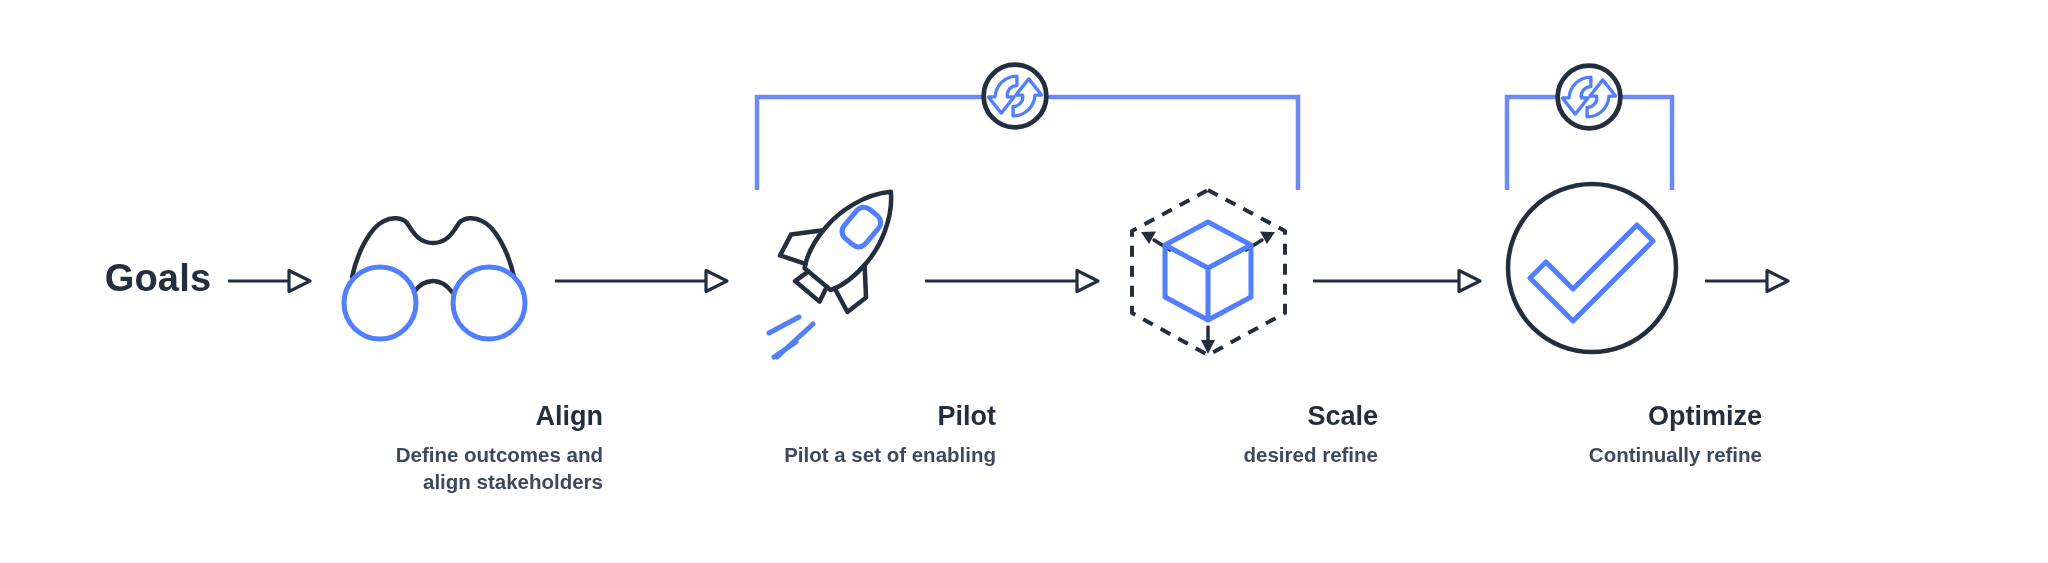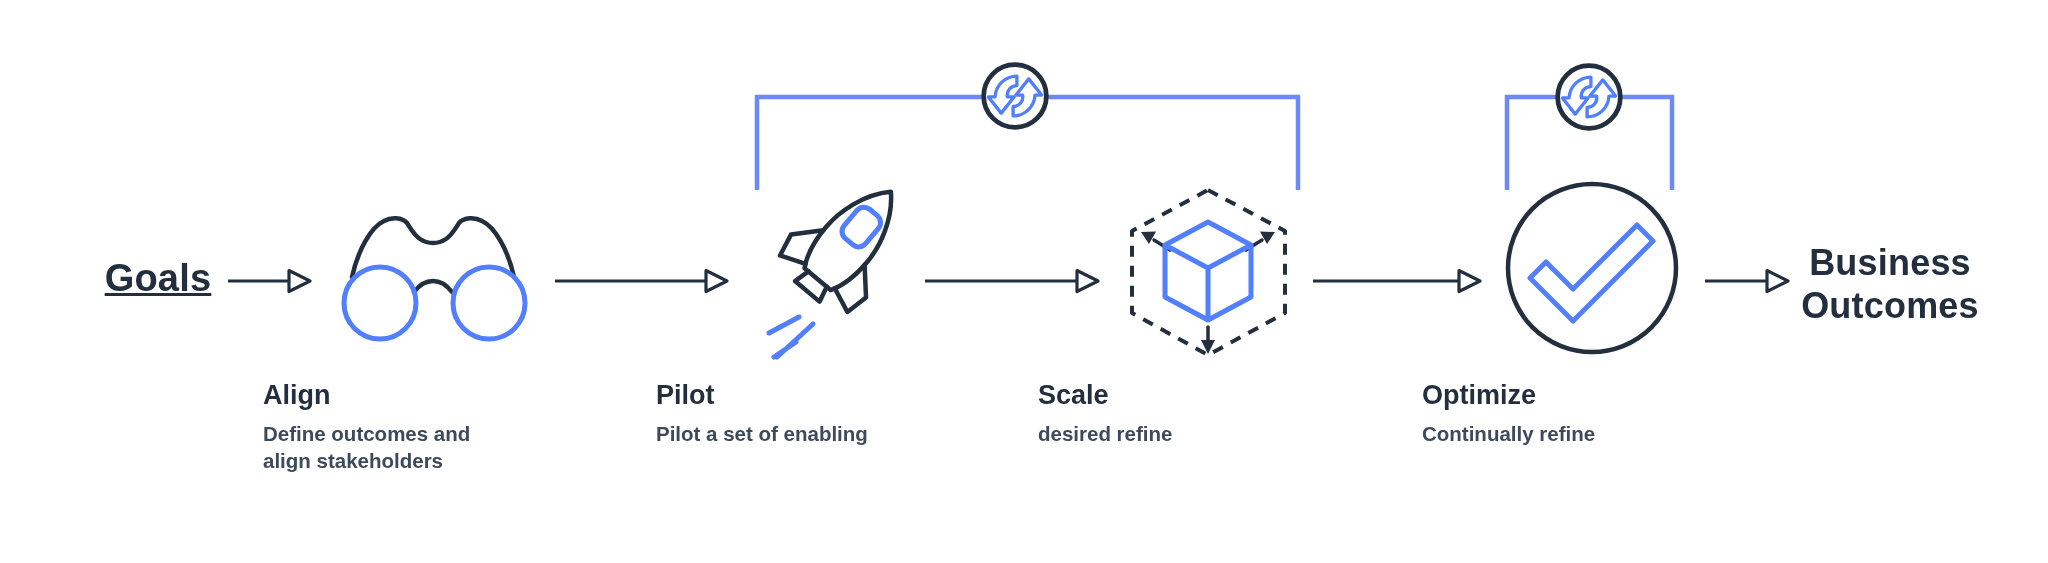--- a/index.html
+++ b/index.html
@@ -10,21 +10,21 @@
     --bg:#ffffff;
   }
   html,body{margin:0;padding:0;background:var(--bg);}
   #canvas{
     position:relative;width:2048px;height:563px;background:var(--bg);
     font-family:"Liberation Sans",sans-serif;overflow:hidden;
   }
   #diagram-svg{position:absolute;left:0;top:0;}
   .txt{position:absolute;text-align:center;color:var(--ink);}
   .endpoint-label{font-size:38px;font-weight:700;line-height:43px;letter-spacing:.2px;}
-  .stage{position:absolute;width:340px;top:380px;text-align:left;}
+  .stage{position:absolute;width:340px;top:401px;text-align:right;}
   .stage-title{font-size:27px;font-weight:700;line-height:30px;color:var(--ink);}
   .stage-desc{margin-top:11px;font-size:20.5px;line-height:26.5px;font-weight:700;color:var(--ink-soft);}
   
   .ink-stroke{stroke:var(--ink);fill:none;stroke-width:4.5;stroke-linecap:round;stroke-linejoin:round;}
   .blue-stroke{stroke:var(--blue);fill:none;stroke-width:5;stroke-linecap:round;stroke-linejoin:round;}
   .dashed{stroke-dasharray:11 9;stroke-linecap:butt;stroke-width:4;}
   .bracket{stroke:var(--blue-light);fill:none;stroke-width:4.5;}
   .arrow-line{stroke:var(--ink);stroke-width:3.2;}
   .arrow-head{fill:none;stroke:var(--ink);stroke-width:3.2;stroke-linejoin:round;}
   .sync-ring{fill:var(--bg);stroke:var(--ink);stroke-width:5;}
@@ -108,26 +108,22 @@
       <path class="blue-stroke" d="M 1208,222 L 1251,245 L 1251,297 L 1208,320 L 1165,297 L 1165,245 Z
                M 1165,245 L 1208,268 L 1251,245 M 1208,268 L 1208,320"></path>
     </g>
 
     <g>
       <circle class="ink-stroke" stroke-width="4" cx="1592" cy="268" r="84"></circle>
       <path class="blue-stroke" stroke-width="5" d="M 1530,278 L 1546,262 L 1573,289 L 1637,225 L 1653,241 L 1573,321 Z"></path>
     </g>
   </svg>
 
-  <div class="txt endpoint-label" style="left:58px;top:257px;width:200px;text-decoration:underline;">Goals</div>
+  <div class="txt endpoint-label" style="left:58px;top:257px;width:200px;">Goals</div>
 
-  <div class="txt endpoint-label" style="left:1760px;top:241px;width:260px;font-size:36px;">
-    <div>Business</div>
-    <div>Outcomes</div>
-  </div>
 
   <div class="stage" style="left:263px;">
     <div class="stage-title">Align</div>
     <div class="stage-desc">
       <div>Define outcomes and</div>
       <div>align stakeholders</div>
     </div>
   </div>
 
   <div class="stage" style="left:656px;">

